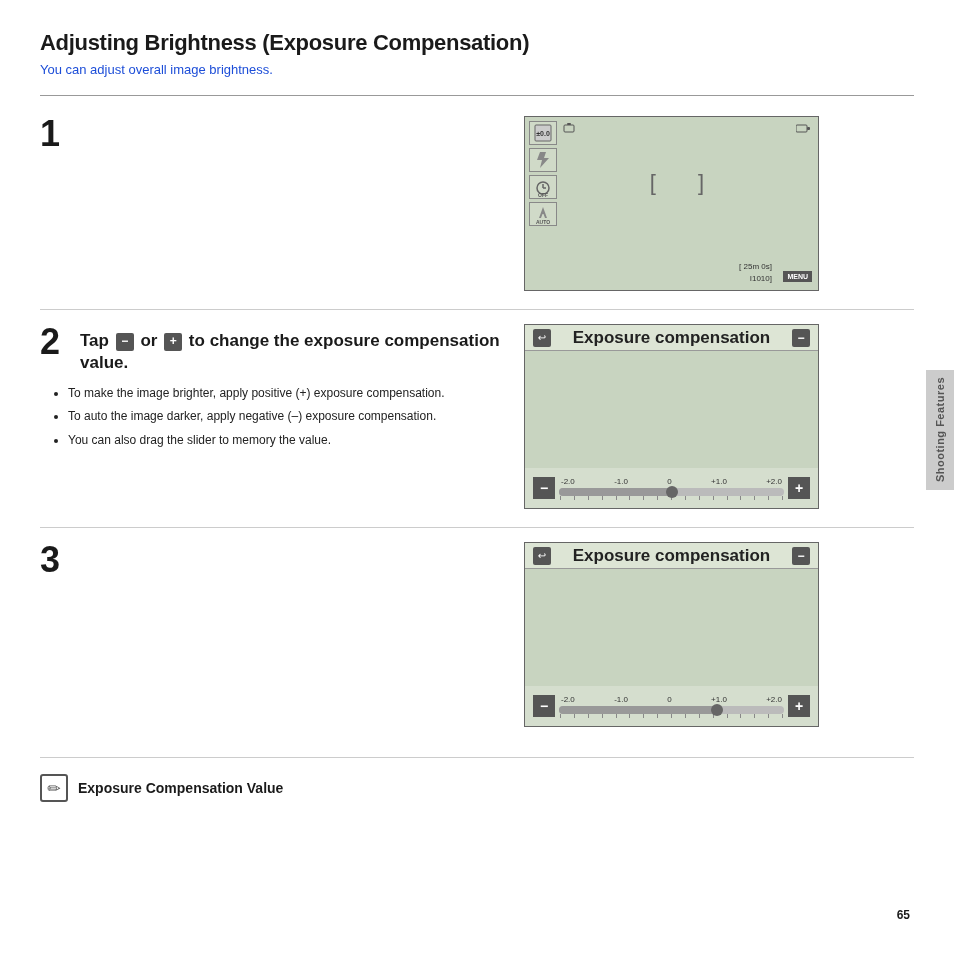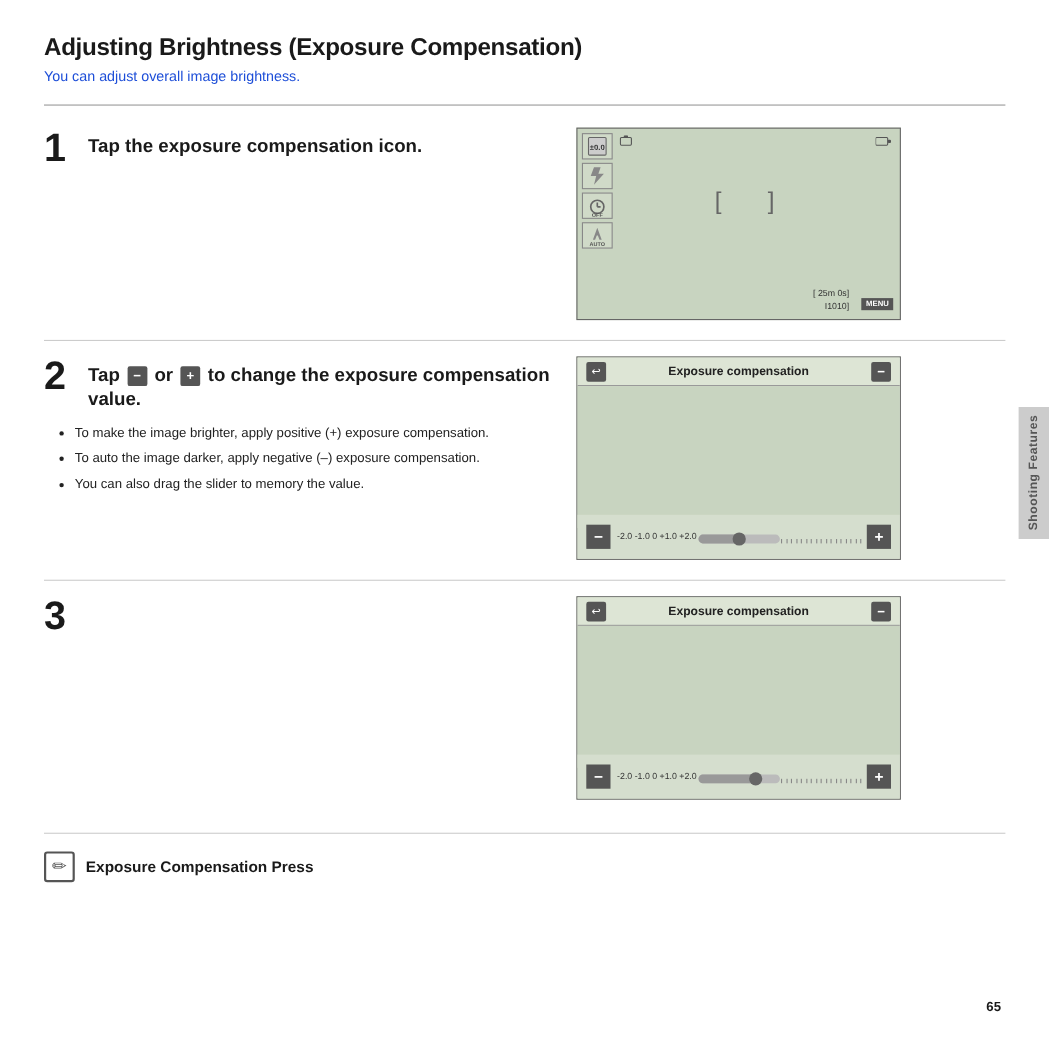--- a/index.html
+++ b/index.html
@@ -167,21 +167,21 @@
       background: #555;
       border-radius: 2px;
       display: flex;
       align-items: center;
       justify-content: center;
       color: white;
       font-size: 10px;
     }
 
     .exp-title {
-      font-size: 11px;
+      font-size: 17px;
       color: #222;
       font-weight: 600;
     }
 
     .exp-minus-top {
       width: 18px;
       height: 18px;
       background: #555;
       border-radius: 2px;
       display: flex;
@@ -207,21 +207,21 @@
       background: #d5dece;
       display: flex;
       align-items: center;
       padding: 0 8px;
       gap: 4px;
     }
 
     .exp-slider-track-container {
       flex: 1;
       display: flex;
-      flex-direction: row;
+      flex-direction: column;
       align-items: flex-end;
     }
 
     .exp-scale {
       font-size: 8px;
       color: #333;
       display: flex;
       justify-content: space-between;
       width: 100%;
       padding: 0 2px;
@@ -405,21 +405,20 @@
 <body>
 
 <h1 class="page-title">Adjusting Brightness (Exposure Compensation)</h1>
 <p class="subtitle">You can adjust overall image brightness.</p>
 <hr class="top-divider">
 
 <div class="step-row">
   <div class="step-left">
     <div class="step-header">
       <span class="step-number">1</span>
-      <span class="step-title">Tap the exposure compensation icon.</span>
     </div>
   </div>
   <div class="step-right">
 
     <div class="camera-screen-1">
       <div class="cam1-sidebar">
         <div class="cam1-icon-box">
           <svg width="20" height="20" viewBox="0 0 20 20">
               <rect x="2" y="2" width="16" height="16" rx="1" fill="#ccc" stroke="#666" stroke-width="1"></rect>
               <text x="10" y="13" text-anchor="middle" font-size="7" fill="#333" font-weight="bold">±0.0</text>
@@ -593,17 +592,17 @@
   </div>
 </div>
 
 <div class="side-tab">
   <span class="side-tab-text">Shooting Features</span>
 </div>
 
 <div class="bottom-note">
   <div class="note-header">
     <div class="note-icon">✏</div>
-    <span class="note-title">Exposure Compensation Press</span>
+    <span class="note-title">Exposure Compensation Value</span>
   </div>
 </div>
 
 <div class="page-number">65</div>
 
 </body></html>

